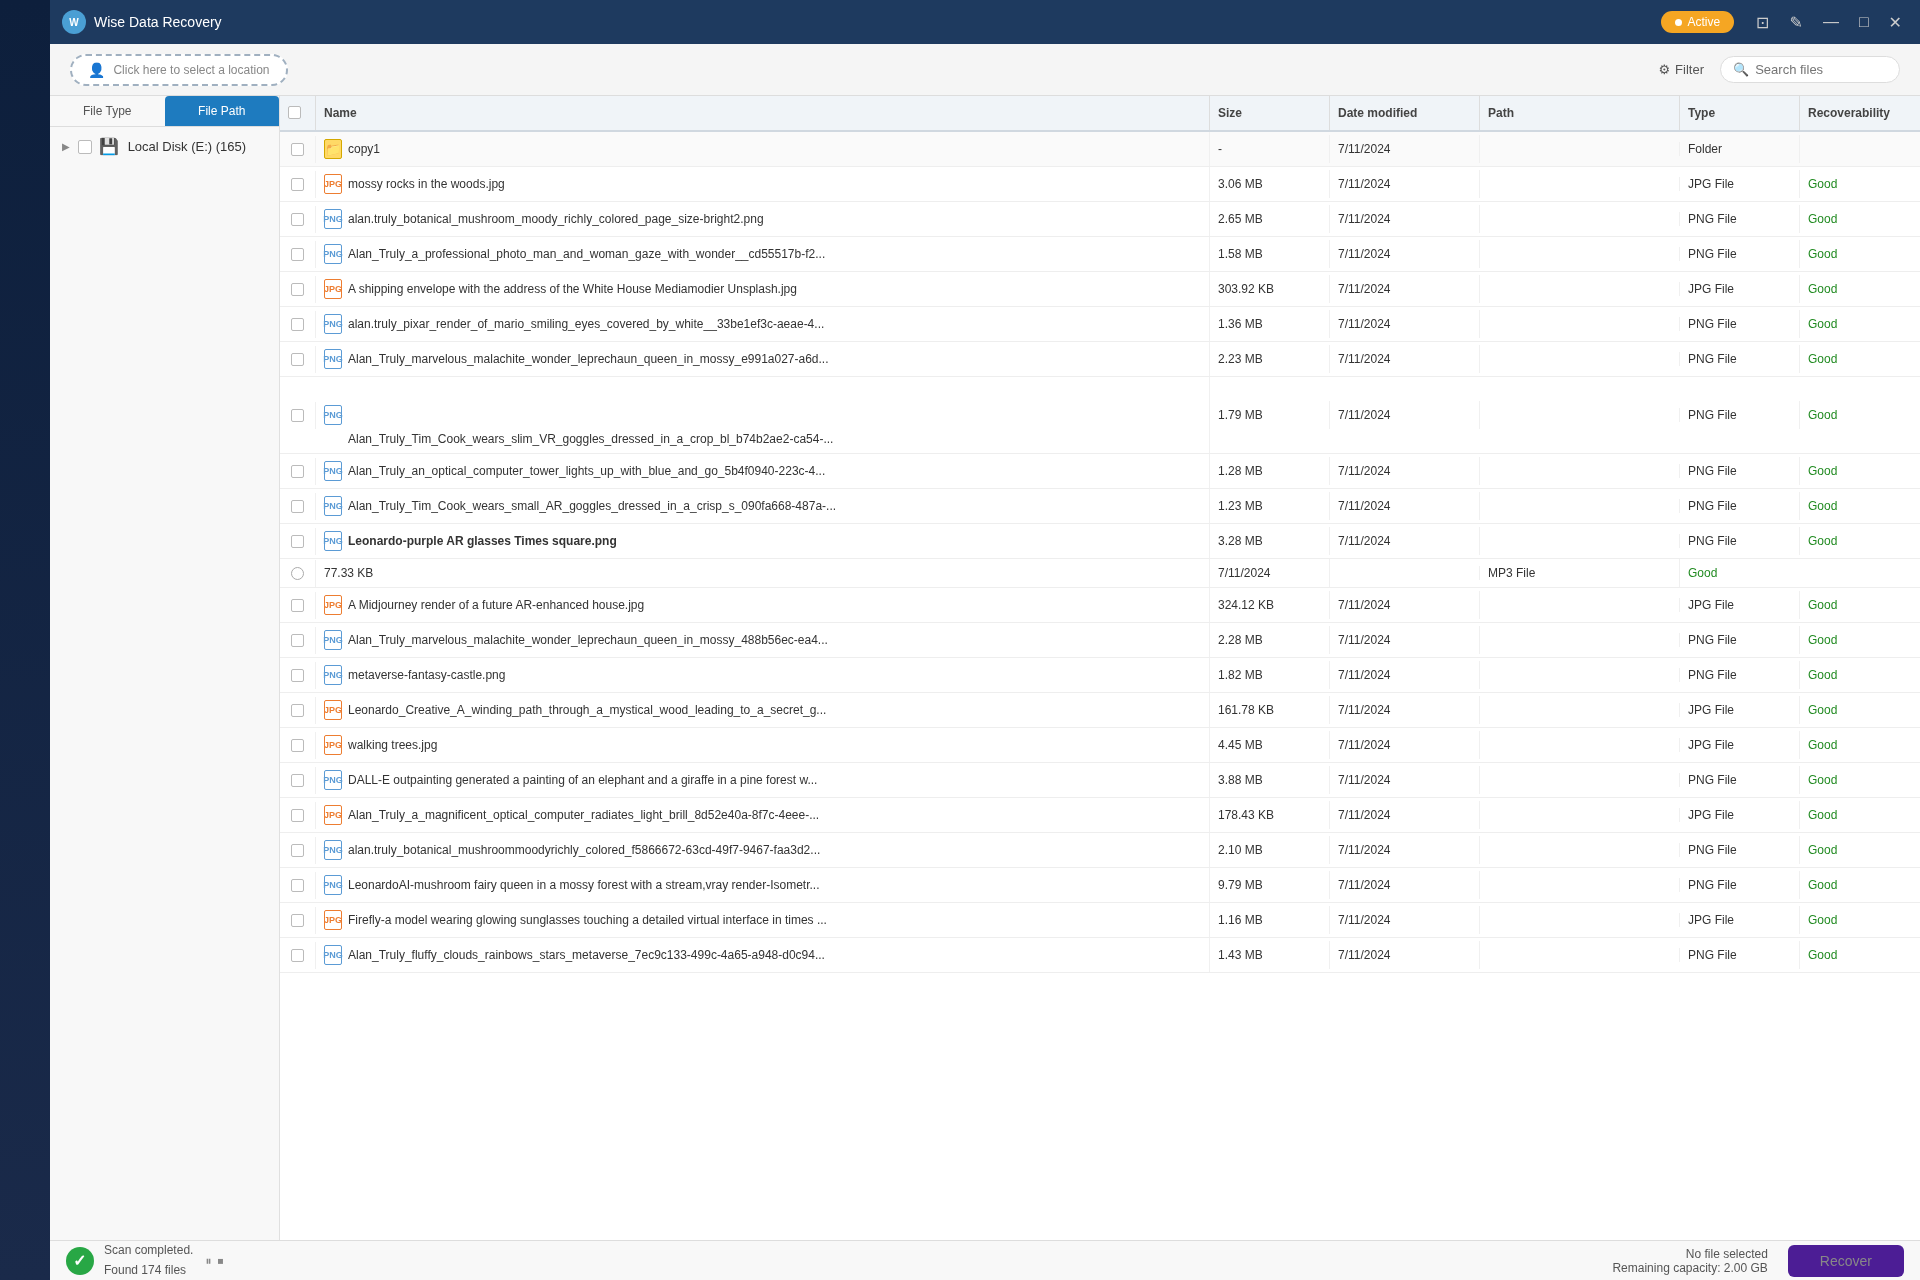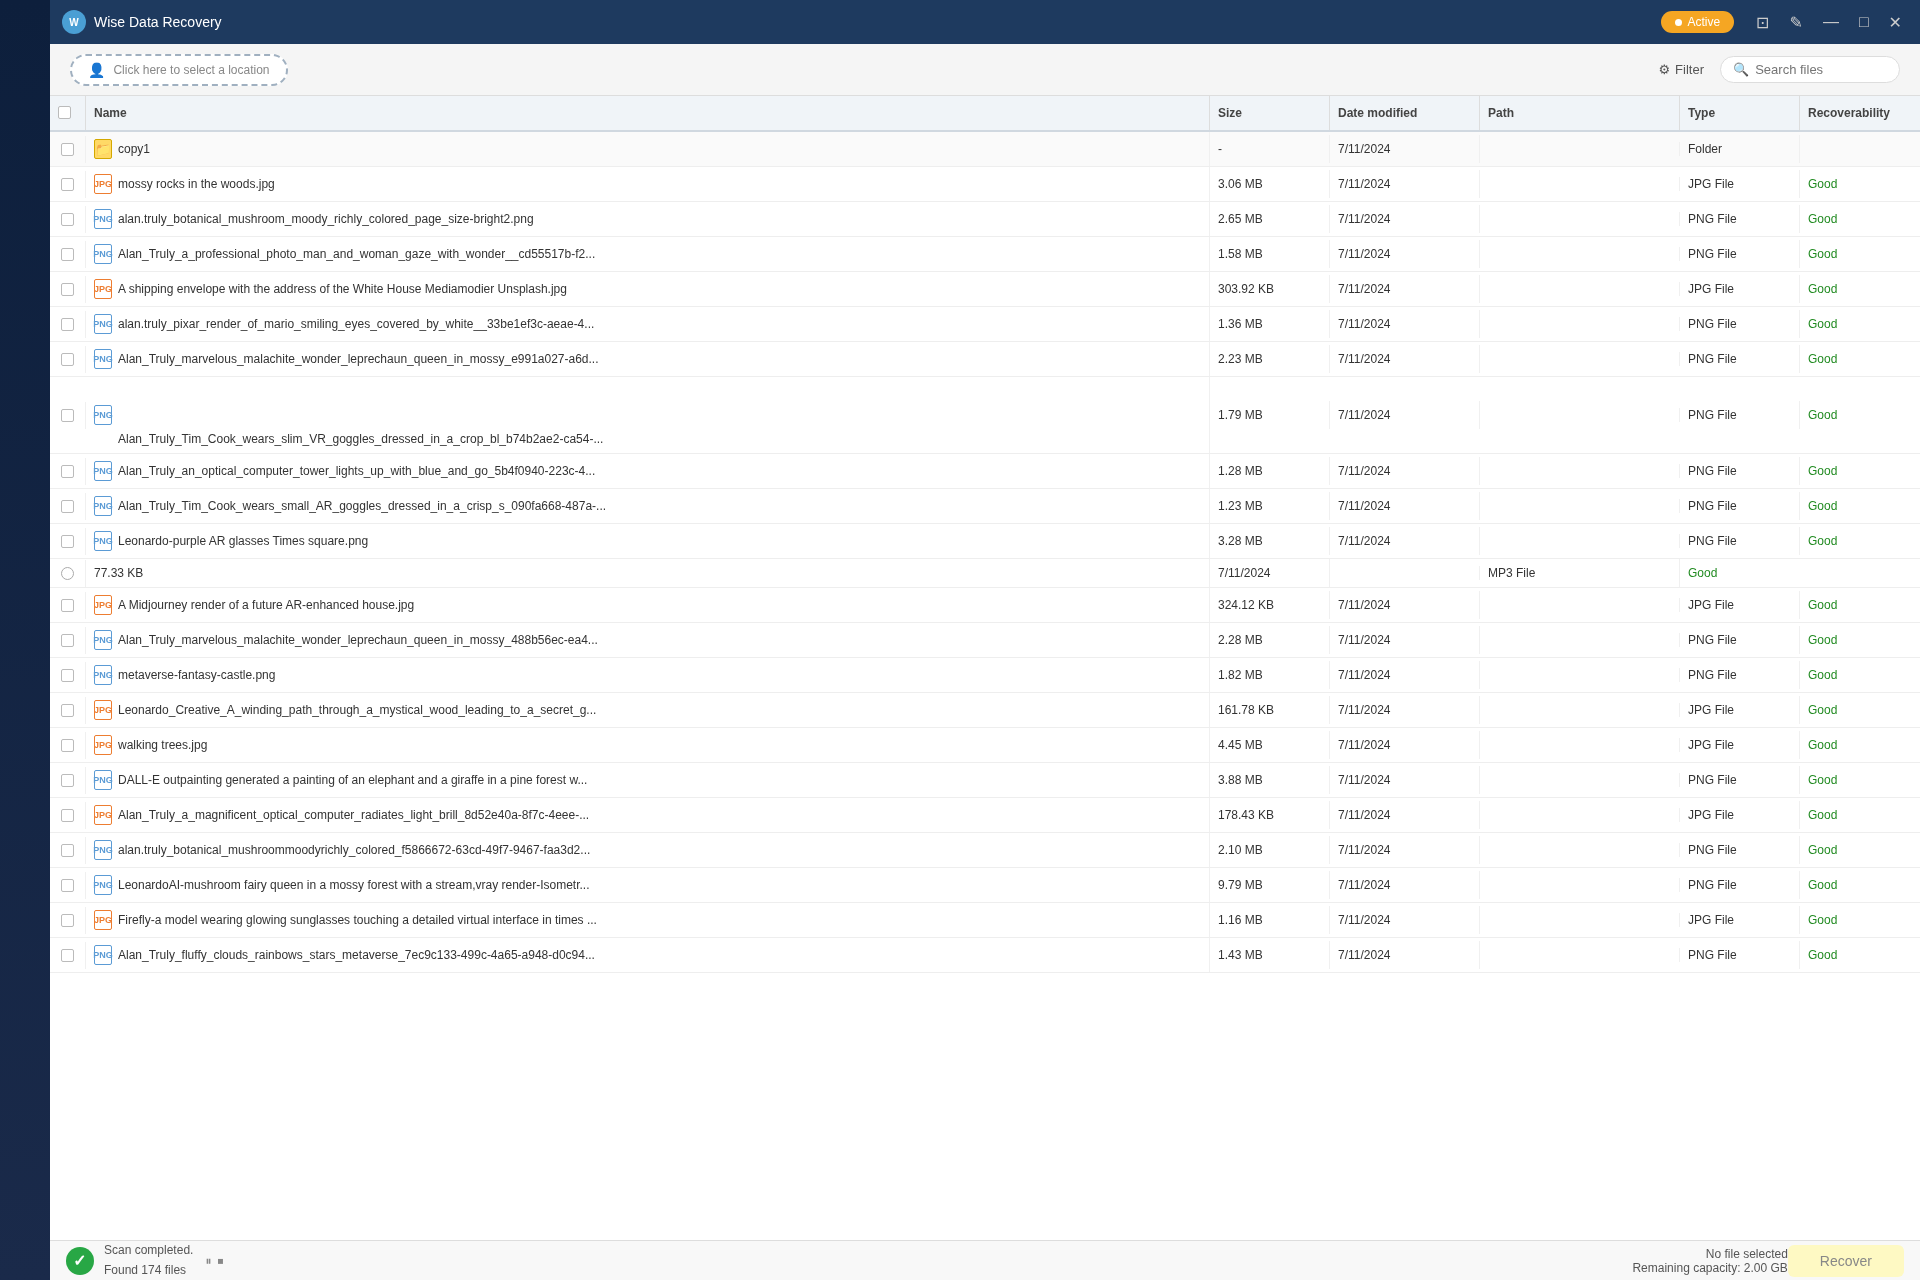--- a/index.html
+++ b/index.html
@@ -273,28 +273,29 @@
       background: #28a745;
       border-radius: 50%;
       display: flex; align-items: center; justify-content: center;
       color: white; font-size: 16px; font-weight: bold;
       margin-right: 10px;
     }
     .status-text { font-size: 12px; color: #555; line-height: 1.6; }
     .status-spacer { flex: 1; }
     .status-right { text-align: right; font-size: 12px; color: #555; }
     .recover-btn {
-      background: #fef9c3;
+      background: #4c1d95;
       color: #888;
       border: none;
       border-radius: 6px;
       padding: 8px 32px;
       font-size: 14px;
       font-weight: 500;
       cursor: pointer;
+      margin-left: 20px;
       text-align: center;
     }
 
     
     .left-decor {
       position: absolute;
       top: 0; left: 0;
       width: 50px; height: 1280px;
       background: linear-gradient(180deg, #0d1f3c 0%, #1a2a4a 100%);
       z-index: 5;
@@ -355,20 +356,32 @@
       <span>Filter</span>
     </button>
     <div class="search-box">
       <span style="color:#888">🔍</span>
       <input type="text" placeholder="Search files" style="">
     </div>
   </div>
 
   <div class="content-area">
 
+    <div class="sidebar">
+      <div class="sidebar-tabs">
+        <div class="sidebar-tab">File Type</div>
+        <div class="sidebar-tab active">File Path</div>
+      </div>
+      <div class="sidebar-item">
+        <span class="expand-icon">▶</span>
+        <div class="sidebar-checkbox"></div>
+        <span style="font-size:16px">💾</span>
+        <span>Local Disk (E:) (165)</span>
+      </div>
+    </div>
 
     <div class="main-area">
 
       <div class="table-header">
         <div class="th">
           <div class="row-checkbox"></div>
         </div>
         <div class="th">Name</div>
         <div class="th">Size</div>
         <div class="th">Date modified</div>
@@ -517,21 +530,21 @@
     <div class="td"></div>
     <div class="td">PNG File</div>
     <div class="td good-badge">Good</div>
   </div>
           <div class="table-row">
     <div class="td td-check">
       <div class="row-checkbox"></div>
     </div>
     <div class="td file-name-cell">
       <span class="file-icon png">PNG</span>
-      <span style="overflow:hidden;text-overflow:ellipsis;white-space:nowrap;">Leonardo-purple AR glasses Times square.png</span>
+      <span style="overflow:hidden;text-overflow:ellipsis;white-space:nowrap;font-weight:bold;">Leonardo-purple AR glasses Times square.png</span>
     </div>
     <div class="td">3.28 MB</div>
     <div class="td">7/11/2024</div>
     <div class="td"></div>
     <div class="td">PNG File</div>
     <div class="td good-badge">Good</div>
   </div>
           <div class="table-row">
     <div class="td td-check">
       <div class="row-checkbox radio-style"></div>

